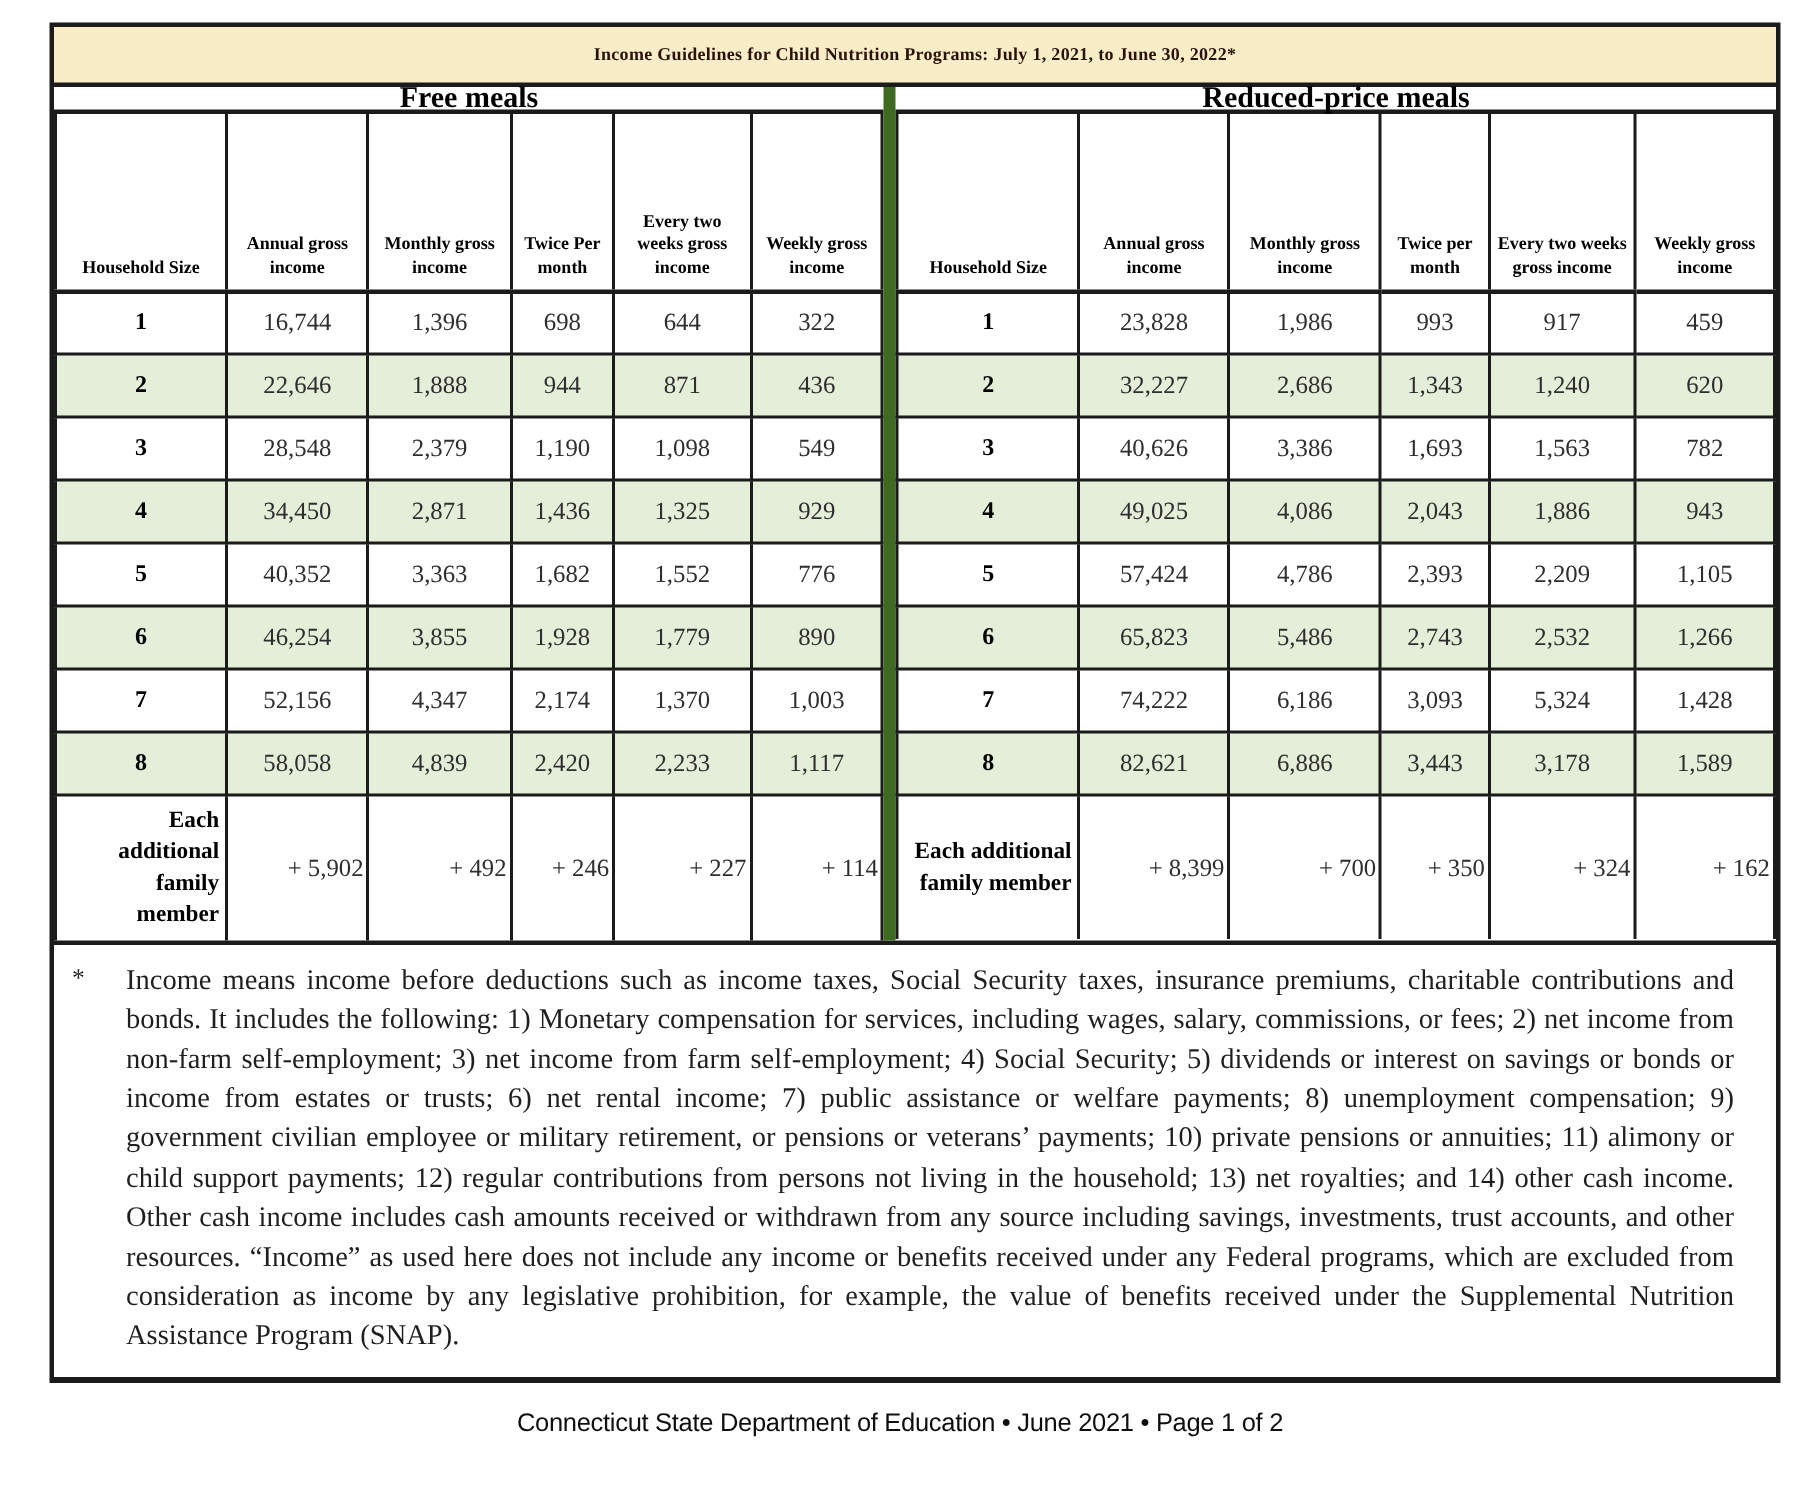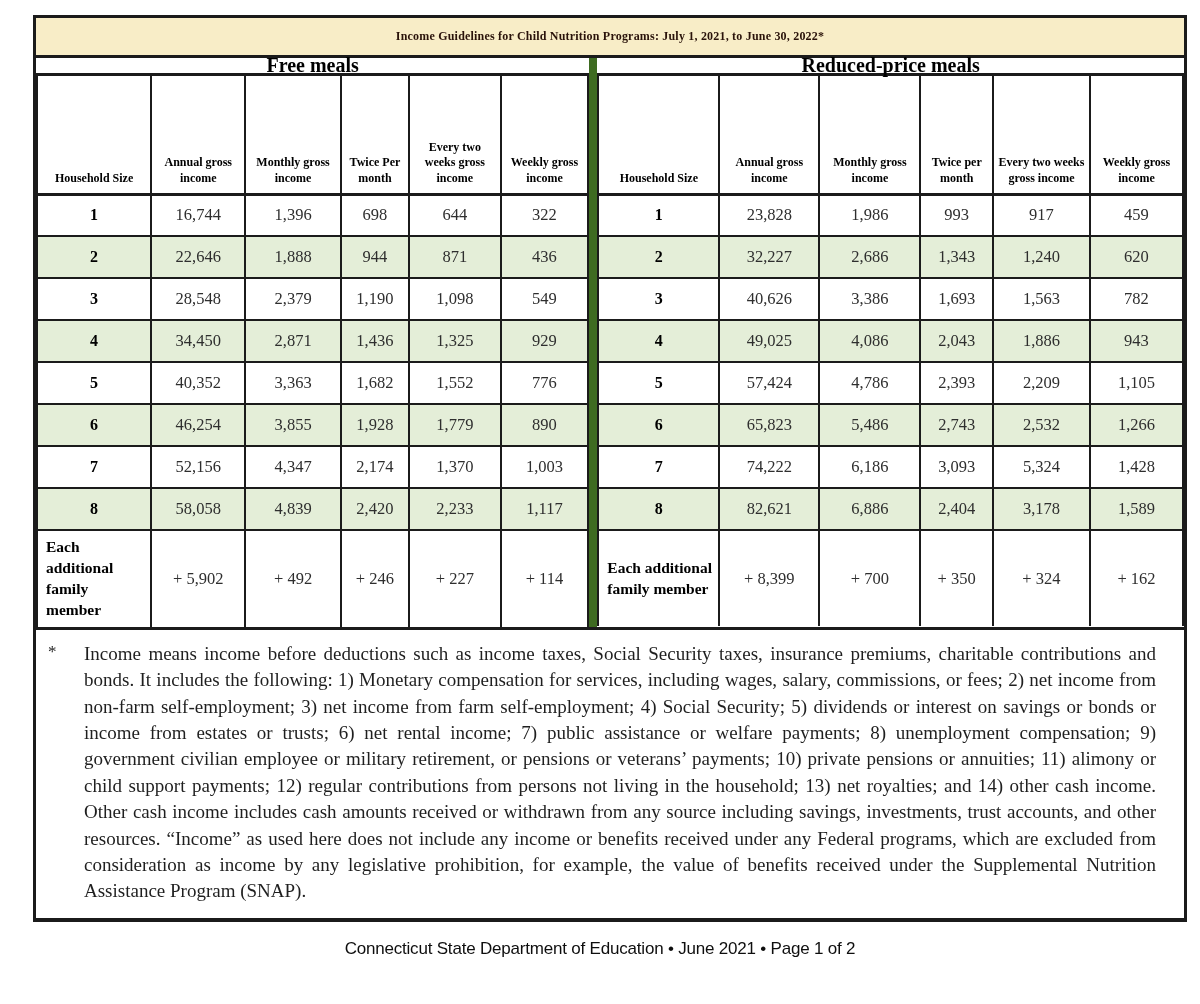--- a/index.html
+++ b/index.html
@@ -69,21 +69,21 @@
     height: 42px;
     text-align: center;
     vertical-align: middle;
     font-size: 16.5px;
     color: #2e2e2e;
     padding: 0 2px;
   }
   tbody tr.alt { background: var(--row-alt); }
   tbody tr:last-child td { border-bottom: none; }
   td.size-cell { font-weight: bold; color: #000; font-size: 16px; }
-  tr.tall-row td { height: 96px; }
+  tr.tall-row td { height: 96px; text-align: right; }
   td.label-cell {
     text-align: left;
     font-weight: bold;
     color: #000;
     font-size: 15.5px;
     line-height: 1.35;
     padding: 6px 4px 6px 8px;
   }
   .footnote {
     display: flex;
@@ -296,21 +296,21 @@
                 <td>74,222</td>
                 <td>6,186</td>
                 <td>3,093</td>
                 <td>5,324</td>
                 <td>1,428</td>
               </tr>
               <tr class="alt">
                 <td class="size-cell">8</td>
                 <td>82,621</td>
                 <td>6,886</td>
-                <td>2,404</td>
+                <td>3,443</td>
                 <td>3,178</td>
                 <td>1,589</td>
               </tr>
               <tr class="tall-row">
                 <td class="label-cell">Each additional family member</td>
                 <td>+ 8,399</td>
                 <td>+ 700</td>
                 <td>+ 350</td>
                 <td>+ 324</td>
                 <td>+ 162</td>

